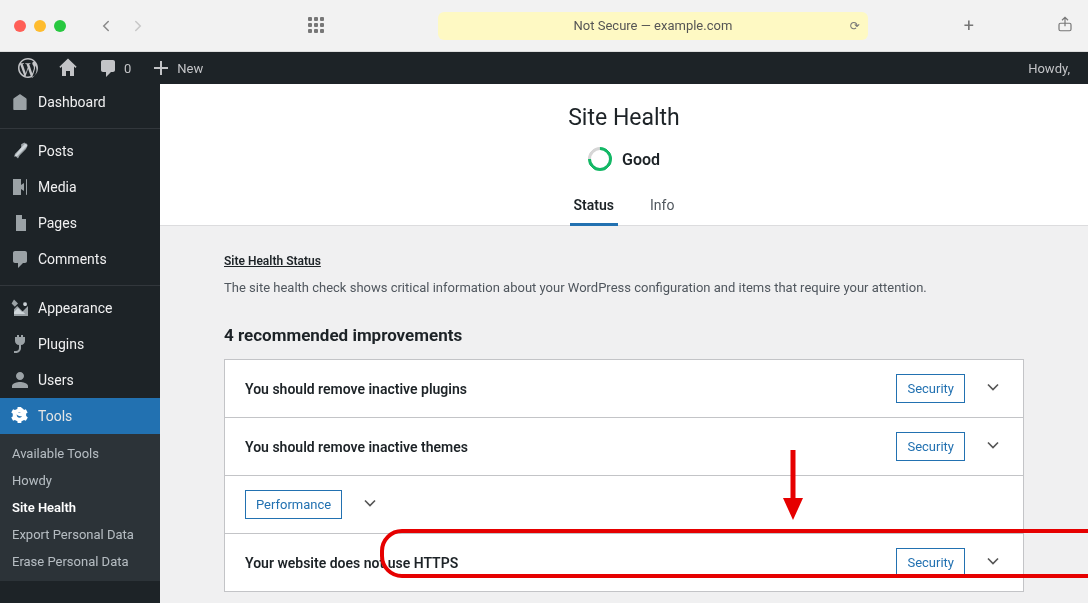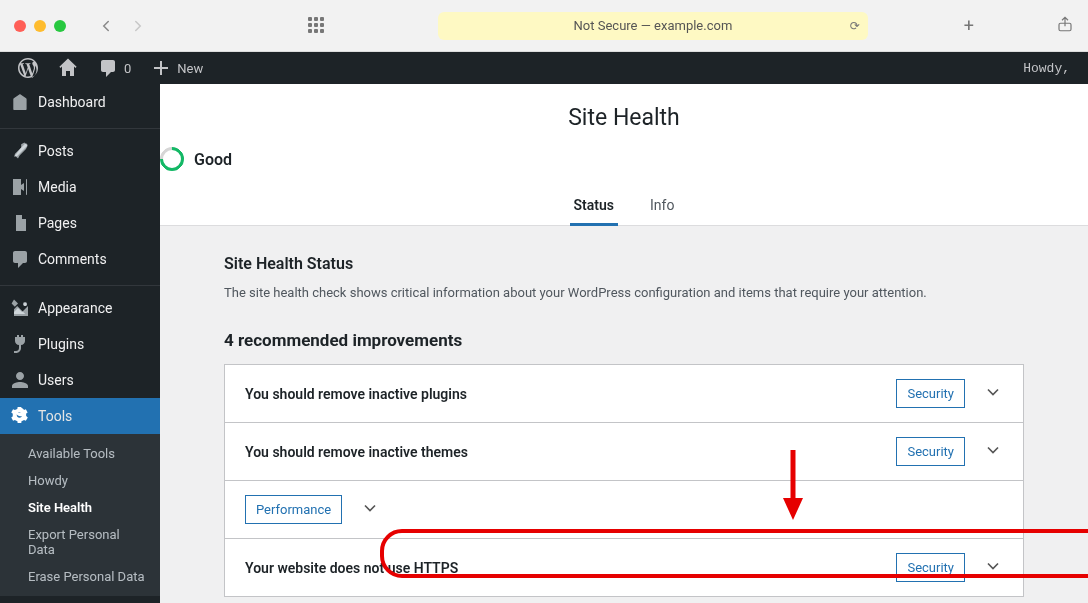--- a/index.html
+++ b/index.html
@@ -16,46 +16,46 @@
   .reload { position:absolute; right:8px; color:#777; font-size:12px;}
   .apps-grid { width:18px;height:18px; display:grid;grid-template-columns:repeat(3,4px);grid-template-rows:repeat(3,4px);gap:2px; margin-left: 150px; margin-right: 30px;}
   .apps-grid i{background:#777;border-radius:1px;display:block;}
   .plus-tab { margin-left: 14px; color:#777; font-size:18px;}
   .share { margin-left:auto; color:#777;}
 
   
   .wp-toolbar { height: 32px; background:#1d2327; color:#c3c4c7; display:flex;align-items:center; font-size:13px; padding:0 8px; }
   .wp-toolbar .item { display:flex;align-items:center; padding:0 10px; height:32px; gap:6px;}
   .wp-toolbar .home-icon svg, .wp-toolbar .wp-logo svg{width:20px;height:20px;fill:#c3c4c7;}
-  .wp-toolbar .right{margin-left:auto;font-family:Liberation Mono, monospace;}
+  .wp-toolbar .right{margin-left:auto;}
 
   
   .wp-body { display:flex; height: calc(603px - 52px - 32px); }
   .wp-sidebar { width: 160px; background:#1d2327; color:#f0f0f1; font-size:14px; overflow:hidden; }
   .menu-item { display:flex;align-items:center;gap:8px; padding:8px 10px; cursor:pointer;}
   .menu-item svg{width:20px;height:20px;fill:rgba(240,246,252,0.6);}
   .menu-item.current { background:#2271b1; color:#e5e5e5; position:relative;}
   .menu-item.current svg{fill:#fff;}
   .menu-item.current::after{content:"";position:absolute;right:-8px;top:50%;transform:translateY(-50%);border:8px solid transparent;border-right-color:#f0f0f1;}
   .menu-sep{height:5px;border-bottom:1px solid #32373c;margin:4px 0;}
   .submenu{background:#2c3338;padding:6px 0;}
-  .submenu .sub{padding:6px 12px;font-size:13px;color:rgba(240,246,252,0.7);cursor:pointer;margin-left:16px;}
+  .submenu .sub{padding:6px 12px;font-size:13px;color:rgba(240,246,252,0.7);cursor:pointer;}
   .submenu .sub.current{color:#fff;font-weight:600;}
 
   
   .wp-main { flex:1; background:#f0f0f1; overflow-y:auto; position:relative;}
   .health-header{background:#fff;text-align:center;padding:20px 0 0;}
   .page-title{font-size:23px;font-weight:400;color:#1d2327;}
-  .health-status-line{display:flex;align-items:center;gap:10px;margin:16px 0;}
+  .health-status-line{display:flex;align-items:center;justify-content:center;gap:10px;margin:16px 0;}
   .health-dot{width:24px;height:24px;border:3px solid #14b866;border-radius:50%;border-top-color:#d6d6d6;transform:rotate(-45deg);}
   .health-tabs{display:flex;justify-content:center;gap:28px;border-bottom:1px solid #dcdcde;}
   .health-tab{padding:10px 4px;font-size:14px;color:#50575e;cursor:pointer;}
   .health-tab.active{font-weight:600;color:#1d2327;border-bottom:3px solid #2271b1;margin-bottom:-1px;}
   .content{padding:28px 64px;}
-  .section-title{font-size:16px;font-weight:600;color:#1d2327;margin-bottom:12px;}
+  .section-title{font-size:12px;font-weight:600;color:#1d2327;margin-bottom:12px;text-decoration:underline;}
   .section-desc{font-size:13px;color:#50575e;margin-bottom:30px;}
   .rec-title{font-size:17px;color:#1d2327;margin-bottom:14px;}
   .accordion{border:1px solid #c3c4c7;background:#fff;}
   .acc-item{display:flex;align-items:center;justify-content:space-between;padding:14px 20px;border-bottom:1px solid #c3c4c7;cursor:pointer;}
   .acc-item:last-child{border-bottom:none;}
   .acc-label{font-size:14px;font-weight:600;color:#1d2327;}
   .acc-right{display:flex;align-items:center;gap:18px;}
   .badge{border:1px solid #2271b1;color:#2271b1;padding:6px 10px;font-size:13px;background:#fff;}
   .badge.perf{border-color:#2271b1;color:#2271b1;}
   .chev{display:inline-block;}

